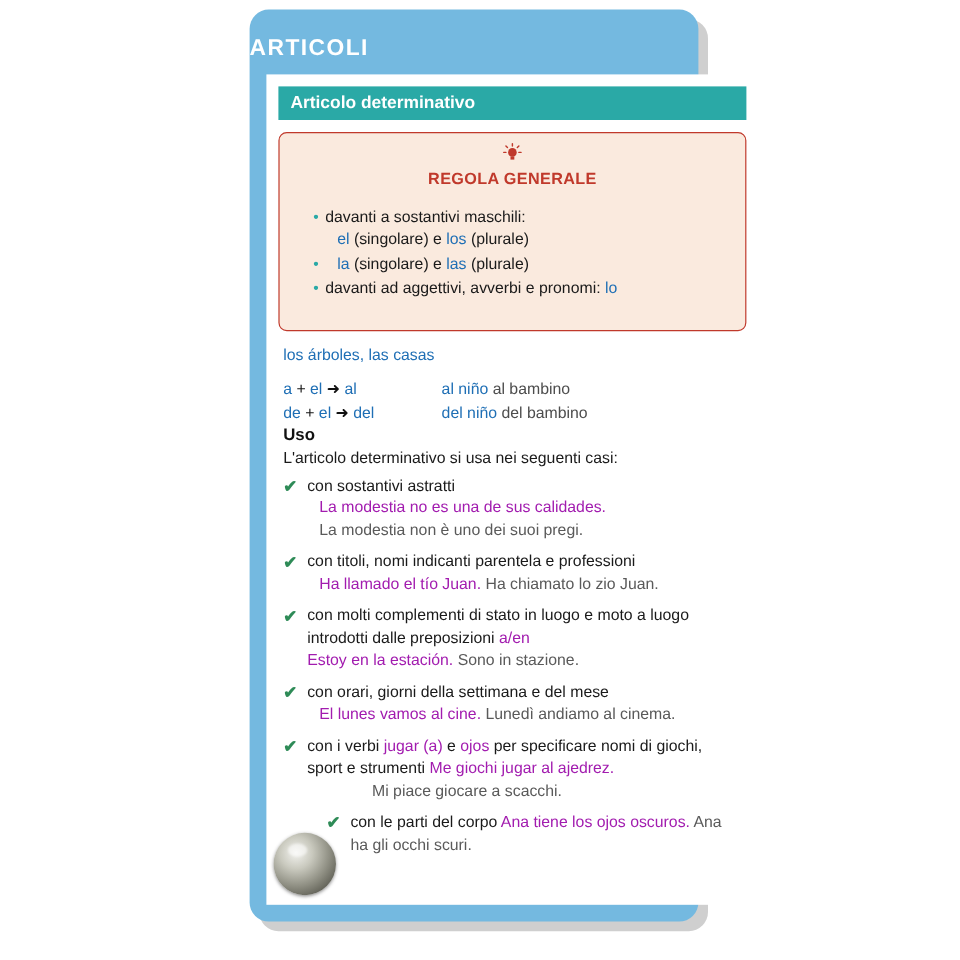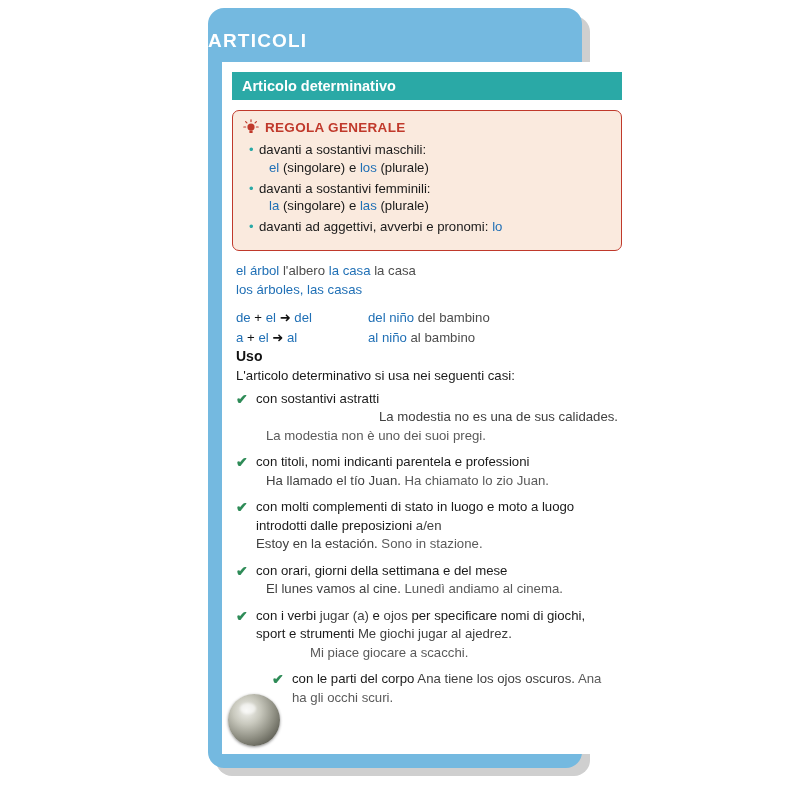--- a/index.html
+++ b/index.html
@@ -71,35 +71,36 @@
     border: 1.6px solid #c0392b;
     border-radius: 7px;
     padding: 8px 10px 10px 10px;
     box-sizing: border-box;
   }
   .rule-head {
     display: flex;
     align-items: center;
     gap: 6px;
     margin-bottom: 6px;
+    flex-direction: column;
   }
   .bulb {
     width: 16px;
     height: 16px;
     position: relative;
     flex: 0 0 auto;
   }
   .rule-head-label {
     color: #c0392b;
     font-weight: bold;
     font-size: 13.5px;
     letter-spacing: 0.3px;
   }
   .rule-list {
-    margin: 4px;
+    margin: 16px;
     padding: 0;
     list-style: none;
   }
   .rule-list li {
     position: relative;
     padding-left: 12px;
     font-size: 13.2px;
     color: #1a1a1a;
     line-height: 1.35;
     margin-bottom: 3px;
@@ -160,21 +161,21 @@
     margin-bottom: 8px;
   }
   .check-mark {
     position: absolute;
     left: 0;
     top: 0;
     color: #2e8b57;
     font-size: 14px;
     font-weight: bold;
   }
-  .check-item .es { color: #404040; text-align: right; }
+  .check-item .es { color: #a21caf; }
   .check-item .tr { color: #5a5a5a; }
   .indent { display: block; padding-left: 10px; }
   .indent-center { display: block; padding-left: 54px; color: #5a5a5a; }
   .last-item { padding-left: 56px; }
   .last-item .check-mark { left: 36px; }
   
   .rivet {
     position: absolute;
     left: 20px;
     bottom: 22px;
@@ -229,55 +230,51 @@
           <span class="rule-head-label">REGOLA GENERALE</span>
         </div>
         <ul class="rule-list">
           <li>
             <span>davanti a sostantivi maschili:</span>
             <span class="sub">
               <span class="es">el</span><span> (singolare) e </span><span class="es">los</span><span> (plurale)</span>
             </span>
           </li>
           <li>
-            <span>davanti a sostantivi femminili:</span>
             <span class="sub">
               <span class="es">la</span><span> (singolare) e </span><span class="es">las</span><span> (plurale)</span>
             </span>
           </li>
           <li>
             <span>davanti ad aggettivi, avverbi e pronomi: </span><span class="es">lo</span>
           </li>
         </ul>
       </div>
 
       <div class="body">
 
-        <div class="ex-line">
-          <span>el árbol</span><span class="it"> l'albero  </span><span>la casa</span><span class="it"> la casa</span>
-        </div>
         <div class="ex-line">los árboles, las casas</div>
 
         <div class="contr">
+          <div class="contr-row">
+            <div class="contr-left">
+              <span>a</span><span class="blk"> + </span><span>el</span><span class="blk"> ➜ </span><span>al</span>
+            </div>
+            <div class="contr-right">
+              <span>al niño</span><span class="it"> al bambino</span>
+            </div>
+          </div>
           <div class="contr-row">
             <div class="contr-left">
               <span>de</span><span class="blk"> + </span><span>el</span><span class="blk"> ➜ </span><span>del</span>
             </div>
             <div class="contr-right">
               <span>del niño</span><span class="it"> del bambino</span>
             </div>
           </div>
-          <div class="contr-row">
-            <div class="contr-left">
-              <span>a</span><span class="blk"> + </span><span>el</span><span class="blk"> ➜ </span><span>al</span>
-            </div>
-            <div class="contr-right">
-              <span>al niño</span><span class="it"> al bambino</span>
-            </div>
-          </div>
         </div>
 
         <div class="uso-title">Uso</div>
         <div class="uso-intro">L'articolo determinativo si usa nei seguenti casi:</div>
 
         <div class="checks">
 
           <div class="check-item">
             <span class="check-mark">✔</span>
             <span>con sostantivi astratti</span>

